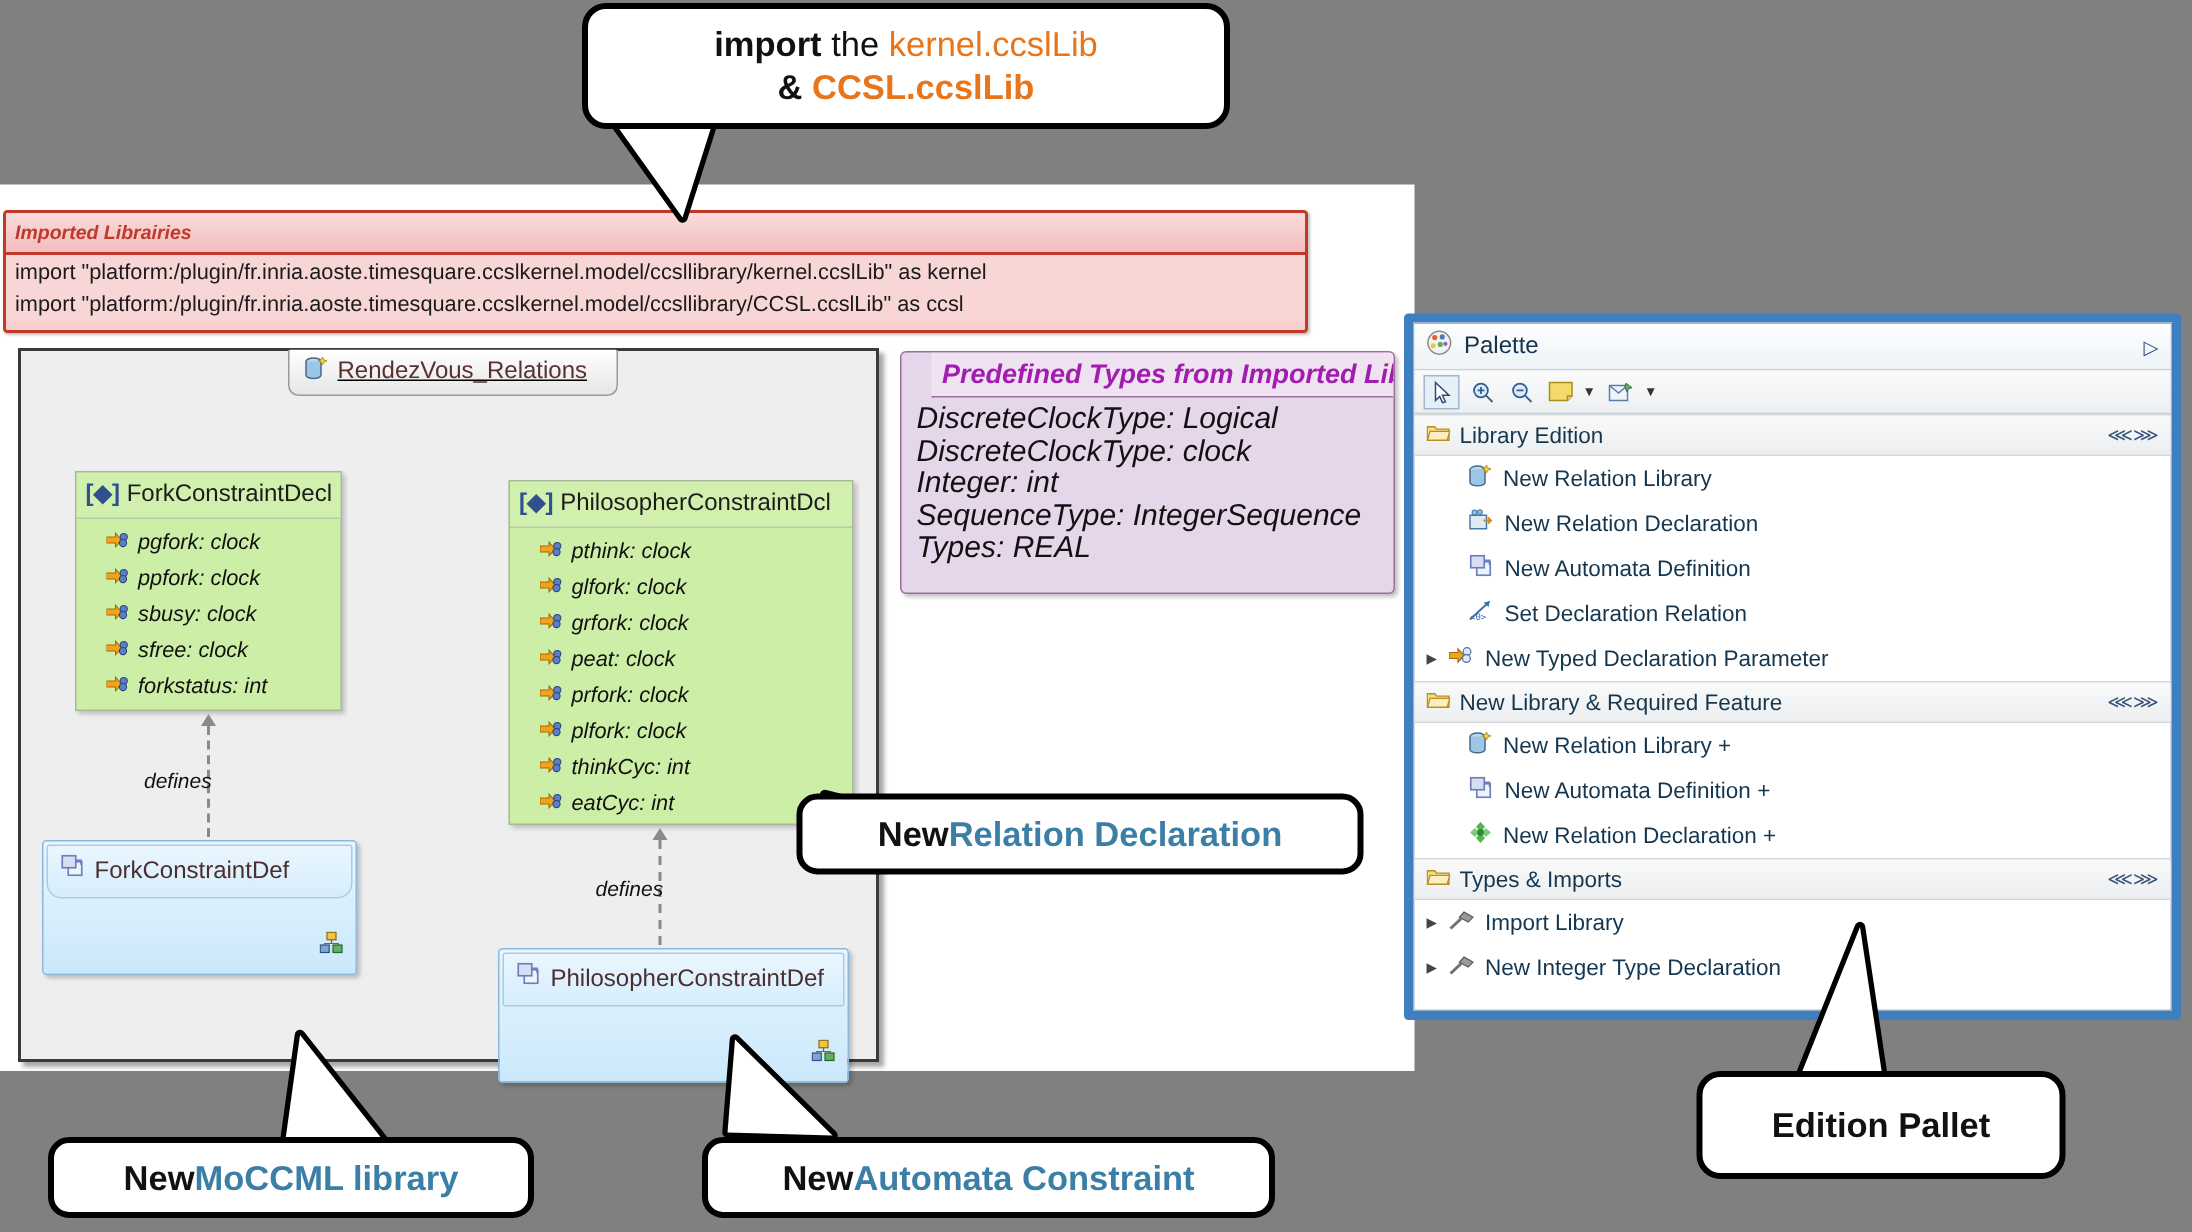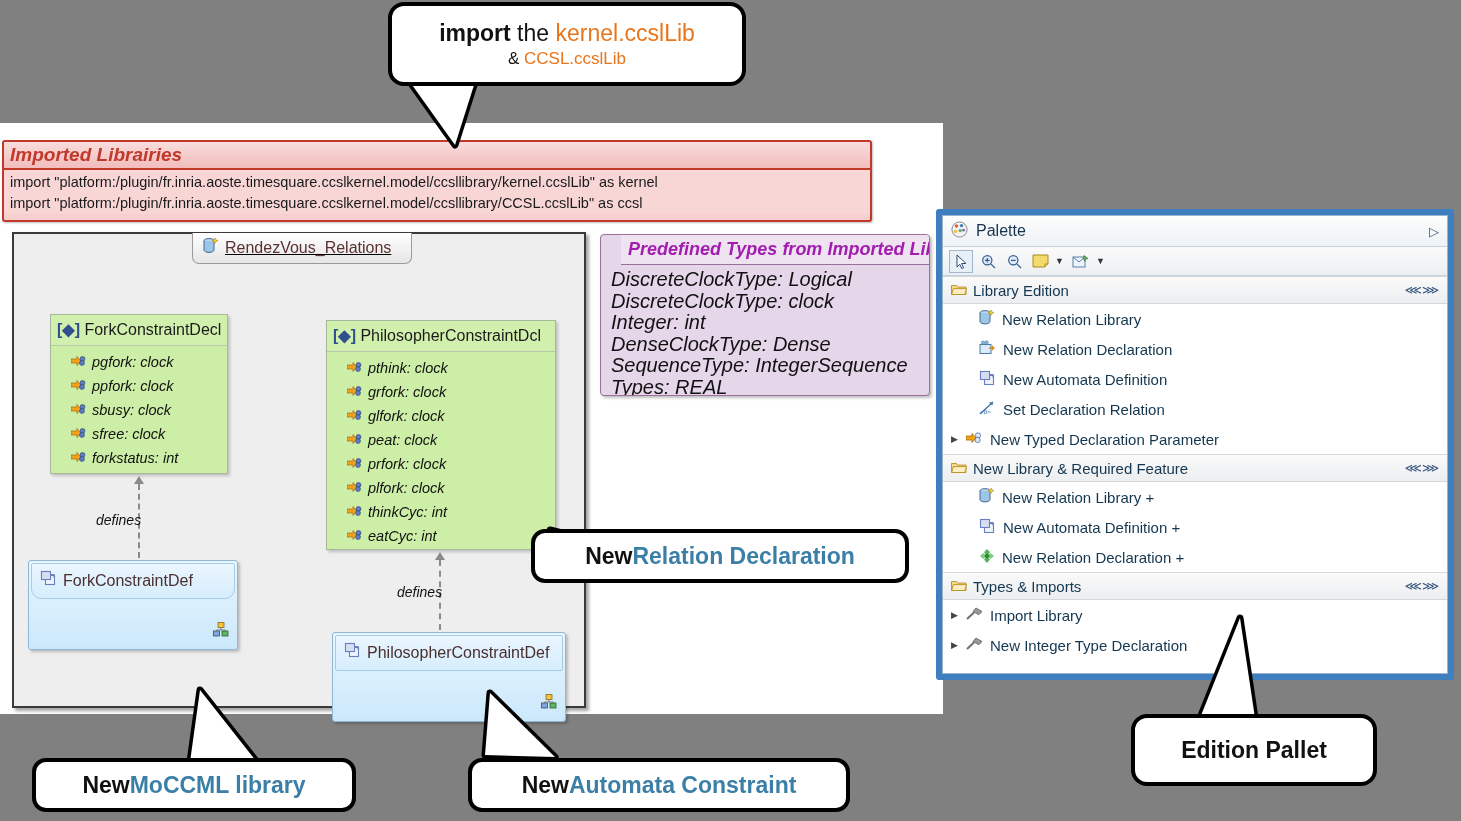--- a/index.html
+++ b/index.html
@@ -18,21 +18,21 @@
     position:absolute;left:2px;top:140px;width:866px;height:78px;
     border:2px solid #c0392b;border-radius:3px;
     background:#f7cfcf;
     box-shadow:1px 1px 2px rgba(0,0,0,.25);
     overflow:hidden;
   }
   #imp-lib .hdr{
     height:26px;line-height:26px;padding-left:6px;
     background:linear-gradient(to bottom,#f9dcdc,#f2bdbd);
     border-bottom:2px solid #c0392b;
-    color:#c0392b;font-style:italic;font-weight:bold;font-size:19px;
+    color:#c0392b;font-style:italic;font-weight:bold;font-size:13px;
   }
   #imp-lib .body{padding:2px 6px 0 6px;background:#f8d6d6;}
   #imp-lib .body div{
     font-size:14.5px;color:#1a1a1a;line-height:21px;white-space:nowrap;
   }
   
   #diag{
     position:absolute;left:12px;top:232px;width:570px;height:472px;
     background:#eeeeee;border:2px solid #3a3a3a;
     box-shadow:3px 3px 3px rgba(0,0,0,.35);
@@ -220,49 +220,49 @@
             <span class="icon"><svg width="15" height="12" viewBox="0 0 15 12">
                 <path d="M0 4h6V1.5L10 6l-4 4.5V8H0z" fill="#f2a31c" stroke="#a56a05" stroke-width=".7"></path>
                 <circle cx="11.5" cy="4" r="2.4" fill="#5b7fc7" stroke="#2b447a" stroke-width=".7"></circle>
                 <circle cx="11" cy="8" r="2.4" fill="#5b7fc7" stroke="#2b447a" stroke-width=".7"></circle>
               </svg></span>
             <span>forkstatus: int</span>
           </li>
       </ul>
     </div>
 
-    <div class="decl" style="left:312px;top:56px;width:230px;height:230px;">
+    <div class="decl" style="left:325px;top:56px;width:230px;height:230px;">
       <div class="title">
         <span class="br">[◆]</span>
         <span>PhilosopherConstraintDcl</span>
       </div>
       <ul>
         <li>
             <span class="icon"><svg width="15" height="12" viewBox="0 0 15 12">
                 <path d="M0 4h6V1.5L10 6l-4 4.5V8H0z" fill="#f2a31c" stroke="#a56a05" stroke-width=".7"></path>
                 <circle cx="11.5" cy="4" r="2.4" fill="#5b7fc7" stroke="#2b447a" stroke-width=".7"></circle>
                 <circle cx="11" cy="8" r="2.4" fill="#5b7fc7" stroke="#2b447a" stroke-width=".7"></circle>
               </svg></span>
             <span>pthink: clock</span>
           </li>
         <li>
             <span class="icon"><svg width="15" height="12" viewBox="0 0 15 12">
                 <path d="M0 4h6V1.5L10 6l-4 4.5V8H0z" fill="#f2a31c" stroke="#a56a05" stroke-width=".7"></path>
                 <circle cx="11.5" cy="4" r="2.4" fill="#5b7fc7" stroke="#2b447a" stroke-width=".7"></circle>
                 <circle cx="11" cy="8" r="2.4" fill="#5b7fc7" stroke="#2b447a" stroke-width=".7"></circle>
               </svg></span>
+            <span>glfork: clock</span>
+          </li>
+        <li>
+            <span class="icon"><svg width="15" height="12" viewBox="0 0 15 12">
+                <path d="M0 4h6V1.5L10 6l-4 4.5V8H0z" fill="#f2a31c" stroke="#a56a05" stroke-width=".7"></path>
+                <circle cx="11.5" cy="4" r="2.4" fill="#5b7fc7" stroke="#2b447a" stroke-width=".7"></circle>
+                <circle cx="11" cy="8" r="2.4" fill="#5b7fc7" stroke="#2b447a" stroke-width=".7"></circle>
+              </svg></span>
             <span>grfork: clock</span>
-          </li>
-        <li>
-            <span class="icon"><svg width="15" height="12" viewBox="0 0 15 12">
-                <path d="M0 4h6V1.5L10 6l-4 4.5V8H0z" fill="#f2a31c" stroke="#a56a05" stroke-width=".7"></path>
-                <circle cx="11.5" cy="4" r="2.4" fill="#5b7fc7" stroke="#2b447a" stroke-width=".7"></circle>
-                <circle cx="11" cy="8" r="2.4" fill="#5b7fc7" stroke="#2b447a" stroke-width=".7"></circle>
-              </svg></span>
-            <span>glfork: clock</span>
           </li>
         <li>
             <span class="icon"><svg width="15" height="12" viewBox="0 0 15 12">
                 <path d="M0 4h6V1.5L10 6l-4 4.5V8H0z" fill="#f2a31c" stroke="#a56a05" stroke-width=".7"></path>
                 <circle cx="11.5" cy="4" r="2.4" fill="#5b7fc7" stroke="#2b447a" stroke-width=".7"></circle>
                 <circle cx="11" cy="8" r="2.4" fill="#5b7fc7" stroke="#2b447a" stroke-width=".7"></circle>
               </svg></span>
             <span>peat: clock</span>
           </li>
         <li>
@@ -352,21 +352,20 @@
     <span class="t">RendezVous_Relations</span>
   </div>
 </div>
 
 <div id="ptypes">
   <div class="hdr">Predefined Types from Imported Librairies</div>
   <div class="body">
     <div>DiscreteClockType: Logical</div>
     <div>DiscreteClockType: clock</div>
     <div>Integer: int</div>
-    <div>DenseClockType: Dense</div>
     <div>SequenceType: IntegerSequence</div>
     <div>Types: REAL</div>
   </div>
 </div>
 
 <div id="palette">
  <div id="palette-in">
   <div id="pal-title">
     <span class="icon"><svg width="17" height="17" viewBox="0 0 17 17">
             <circle cx="8.5" cy="8.5" r="7.6" fill="#f3f3f3" stroke="#8a8a8a" stroke-width="1"></circle>
@@ -525,25 +524,25 @@
           </svg></span>
     <span>New Integer Type Declaration</span>
   </div>
  </div>
 </div>
 
 <svg class="ptr" style="left:380px;top:0px;" width="380" height="165">
   <path d="M30 82 L75 145 L95 82 Z" fill="#ffffff" stroke="#000000" stroke-width="7" stroke-linejoin="round"></path>
   <path d="M30 82 L75 145 L95 82 Z" fill="#ffffff" stroke="none"></path>
 </svg>
-<div class="callout" style="left:388px;top:2px;width:358px;height:84px;flex-direction:column;gap:2px;border-radius:16px;">
+<div class="callout" style="left:388px;top:2px;width:432px;height:84px;flex-direction:column;gap:2px;border-radius:16px;">
   <div style="font-size:23px;">
     <span class="k">import</span><span style="font-weight:normal;color:#111;"> the </span><span class="o" style="font-weight:normal;">kernel.ccslLib</span>
   </div>
-  <div style="font-size:17px;font-weight:normal;">
+  <div style="font-size:23px;font-weight:bold;">
     <span class="k">&amp; </span><span class="o">CCSL.ccslLib</span>
   </div>
 </div>
 
 <svg class="ptr" style="left:520px;top:470px;" width="260" height="110">
   <path d="M20 100 L30 60 L130 85 Z" fill="#ffffff" stroke="#000000" stroke-width="7" stroke-linejoin="round"></path>
   <path d="M20 100 L30 60 L130 85 Z" fill="#ffffff" stroke="none"></path>
 </svg>
 <div class="callout" style="left:531px;top:529px;width:378px;height:54px;font-size:23px;">
   <span class="k">New </span>

